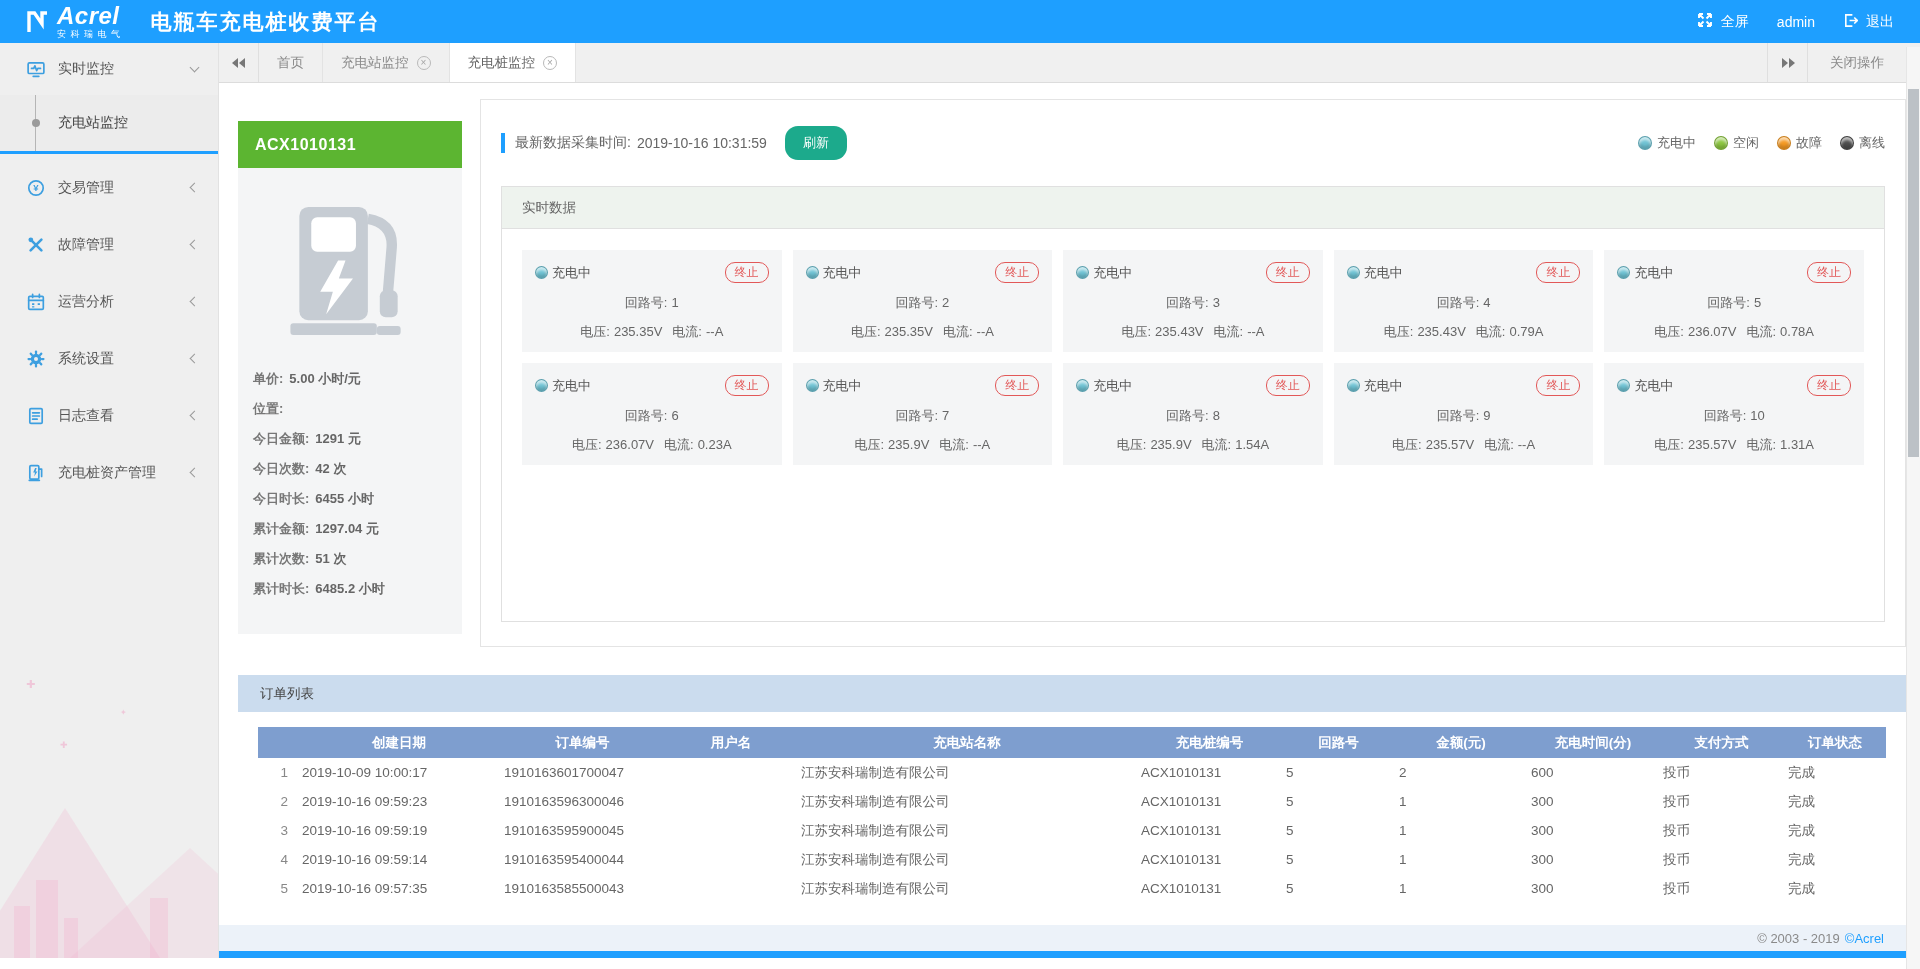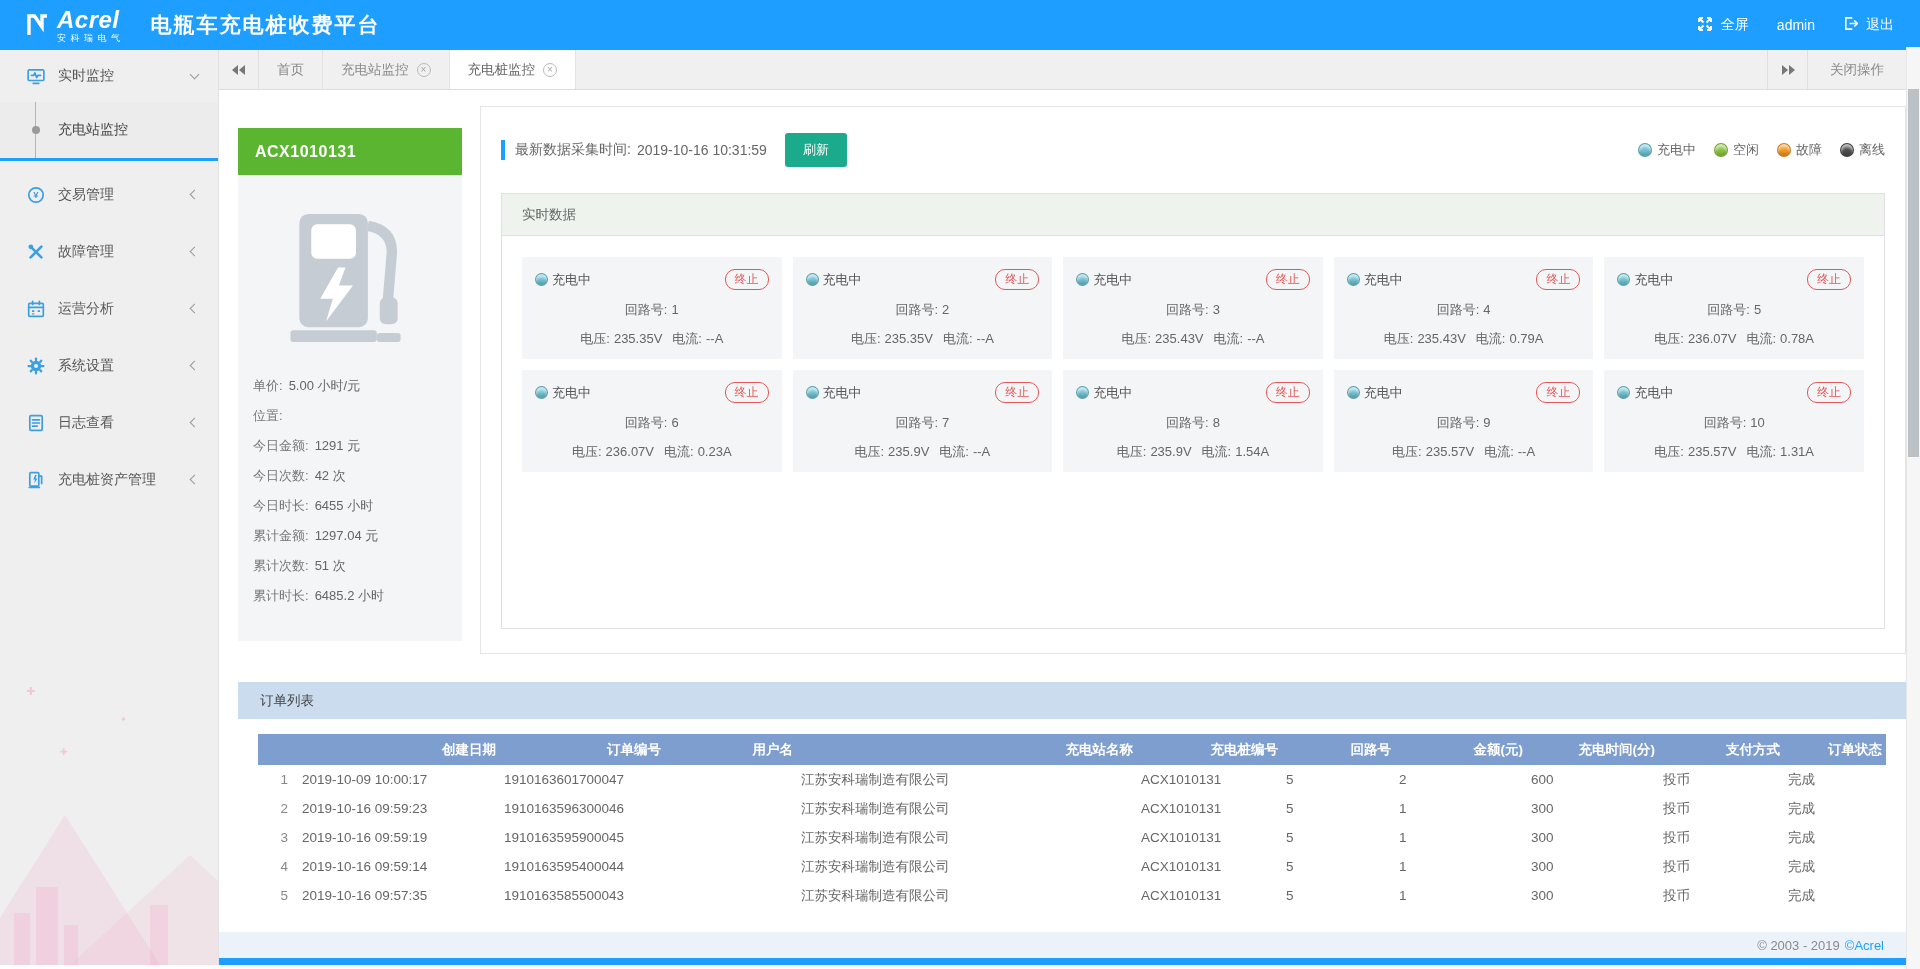--- a/index.html
+++ b/index.html
@@ -1,20 +1,20 @@
 <!DOCTYPE html>
 <html><head>
 <meta charset="utf-8">
 <style>
   * { margin:0; padding:0; box-sizing:border-box; }
   html,body { width:1920px; height:969px; overflow:hidden; background:#fff;
               font-family:"Liberation Sans","DejaVu Sans",sans-serif; }
 
   
-  .app-header { height:50px; display:flex; align-items:center; padding:0 26px; color:#fff; position:relative; z-index:5; }
+  .app-header { height:43px; display:flex; align-items:center; padding:0 26px; color:#fff; position:relative; z-index:5; }
   .logo { display:flex; align-items:center; gap:7px; }
   .logo-mark svg { display:block; }
   .logo-texts { line-height:1; }
   .logo-name { font-size:24px; font-weight:bold; font-style:italic; letter-spacing:.5px; }
   .logo-sub { font-size:9px; letter-spacing:4.5px; margin-top:2px; }
   .app-title { font-size:21px; font-weight:bold; margin-left:26px; letter-spacing:2px; }
   .header-right { margin-left:auto; display:flex; align-items:center; gap:9px; font-size:14px; }
   .header-right .hbtn { display:flex; align-items:center; gap:8px; cursor:pointer; }
   .header-right .sep { width:10px; }
 
@@ -66,30 +66,30 @@
 
   
   .content { flex:1; padding:16px 14px 0 19px; background:#fff; overflow:hidden; }
   .top-section { display:flex; gap:18px; }
 
   
   .device-card { width:224px; flex:none; margin-top:22px; }
   .device-header { height:47px; color:#fff; font-size:16px; font-weight:bold; display:flex; align-items:center; padding-left:17px; letter-spacing:.5px; }
   .device-body { background:#f4f5f6; padding:18px 15px 24px; height:466px; }
   .device-icon { display:flex; justify-content:center; padding:12px 0 20px; }
-  .stat-line { font-size:13px; color:#777; line-height:30px; white-space:nowrap; }
+  .stat-line { font-size:13px; color:#777; line-height:30px; white-space:nowrap;font-weight:bold; }
   .stat-line .sv { color:#666; margin-left:6px; }
 
   
   .right-box { flex:1; border:1px solid #e4e4e4; height:548px; padding:26px 20px 0; background:#fff; min-width:0; }
   .refresh-row { display:flex; align-items:center; height:34px; }
   .blue-tick { width:4px; height:20px; margin-right:10px; flex:none; }
   .collect-label, .collect-time { font-size:14px; color:#666; }
   .collect-time { margin-left:6px; }
-  .refresh-btn { margin-left:18px; color:#fff; font-size:13px; border:none; border-radius:3px; padding:8px 18px; cursor:pointer; }
+  .refresh-btn { margin-left:18px; color:#fff; font-size:13px; border:none; border-radius:13px; padding:8px 18px; cursor:pointer; }
   .legend { margin-left:auto; display:flex; align-items:center; gap:18px; font-size:13px; color:#666; }
   .legend-item { display:flex; align-items:center; gap:5px; }
   .dot { width:14px; height:14px; border-radius:50%; border:1px solid rgba(0,0,0,.18);
          box-shadow:inset 0 3px 3px rgba(255,255,255,.65), inset 0 -3px 3px rgba(0,0,0,.18); flex:none; }
 
   .rt-panel { margin-top:26px; border:1px solid #e0e0e0; height:436px; }
   .rt-panel-header { height:42px; background:#eef3ee; border-bottom:1px solid #e0e0e0; display:flex; align-items:center; padding-left:20px; font-size:13.5px; color:#666; }
   .rt-panel-body { padding:21px 20px; display:grid; grid-template-columns:repeat(5,1fr); gap:11px; align-content:start; }
   .chan-card { background:#f4f5f6; height:102px; padding:12px 13px 0; font-size:13px; color:#666; }
   .chan-top { display:flex; align-items:center; }
@@ -99,21 +99,21 @@
   .chan-line { text-align:center; margin-top:11px; white-space:nowrap; }
   .chan-line .lv { margin-left:4px; }
   .chan-line .lbl2 { margin-left:10px; }
 
   
   .orders-panel { margin-top:28px; }
   .orders-header { height:37px; display:flex; align-items:center; padding-left:22px; font-size:13.5px; color:#444; }
   .orders-body { padding:15px 20px 18px; background:#fff; }
   table.orders { width:100%; border-collapse:collapse; table-layout:fixed; font-size:13.5px; color:#666; }
   table.orders thead tr { color:#fff; }
-  table.orders th { font-weight:bold; text-align:right; height:31px; padding:0 4px; overflow:hidden; white-space:nowrap; }
+  table.orders th { font-weight:bold; text-align:center; height:31px; padding:0 4px; overflow:hidden; white-space:nowrap; }
   table.orders td { height:29px; padding:0 4px; overflow:hidden; white-space:nowrap; }
   table.orders td.idx { color:#888; text-align:right; padding-right:10px; }
 
   
   .page-footer { height:26px; background:#ecf2f9; display:flex; align-items:center; justify-content:flex-end; padding-right:36px; font-size:13px; color:#8a8a8a; gap:5px; flex:none; }
   .bottom-bar { height:7px; flex:none; }
 
   
   .vscroll { position:absolute; right:0; top:47px; bottom:0; width:14px; background:#f6f6f6; border-left:1px solid #e6e6e6; z-index:6; }
   .vscroll .thumb { position:absolute; left:1px; right:1px; top:42px; height:368px; background:#bcc1c6; }

